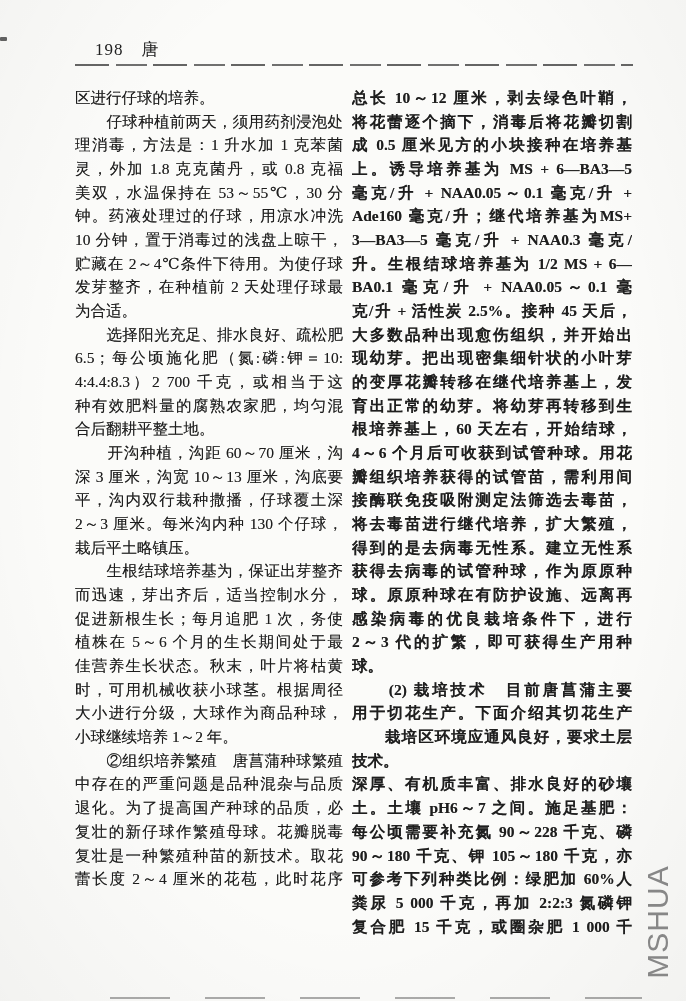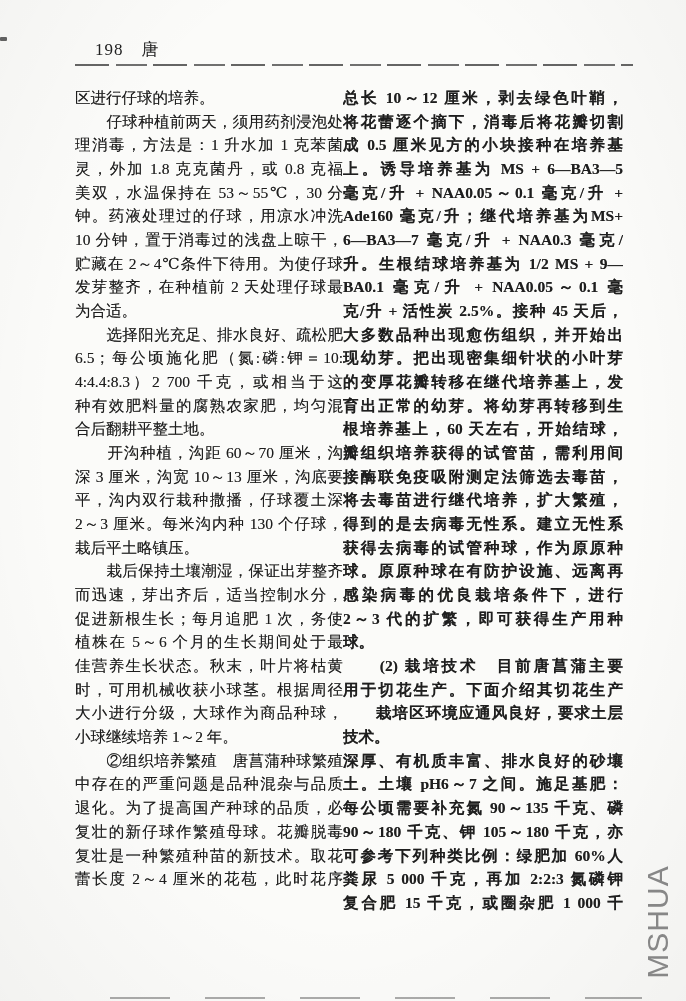--- a/index.html
+++ b/index.html
@@ -34,20 +34,21 @@
       rgba(74,74,74,0) 34px, rgba(74,74,74,0) 41px,
       #575757 41px, #575757 72px,
       rgba(74,74,74,0) 72px, rgba(74,74,74,0) 78px);
     opacity: 0.85;
   }
   .columns {
     position: absolute;
     left: 75px; top: 86px;
     width: 557px;
     display: flex;
+    gap: 9px;
   }
   .col { flex: 0 0 auto; }
   .col-left  { width: 268px; }
   .col-right { width: 280px; font-weight: bold; }
   .line {
     height: 23.68px;
     line-height: 23.68px;
     font-size: 15.5px;
     text-align: justify;
     text-align-last: justify;
@@ -115,21 +116,21 @@
         <div class="line">　　选择阳光充足、排水良好、疏松肥</div>
         <div class="line">6.5；每公顷施化肥（氮:磷:钾＝10:</div>
         <div class="line">4:4.4:8.3）2 700 千克，或相当于这</div>
         <div class="line">种有效肥料量的腐熟农家肥，均匀混</div>
         <div class="line para-end">合后翻耕平整土地。</div>
         <div class="line">　　开沟种植，沟距 60～70 厘米，沟</div>
         <div class="line">深 3 厘米，沟宽 10～13 厘米，沟底要</div>
         <div class="line">平，沟内双行栽种撒播，仔球覆土深</div>
         <div class="line">2～3 厘米。每米沟内种 130 个仔球，</div>
         <div class="line para-end">栽后平土略镇压。</div>
-        <div class="line">　　栽后保持土壤潮湿，保证出芽整齐</div>
+        <div class="line">　　生根结球培养基为，保证出芽整齐</div>
         <div class="line">而迅速，芽出齐后，适当控制水分，</div>
         <div class="line">促进新根生长；每月追肥 1 次，务使</div>
         <div class="line">植株在 5～6 个月的生长期间处于最</div>
         <div class="line">佳营养生长状态。秋末，叶片将枯黄</div>
         <div class="line">时，可用机械收获小球茎。根据周径</div>
         <div class="line">大小进行分级，大球作为商品种球，</div>
         <div class="line para-end">小球继续培养 1～2 年。</div>
         <div class="line">　　②组织培养繁殖　唐菖蒲种球繁殖</div>
         <div class="line">中存在的严重问题是品种混杂与品质</div>
         <div class="line">退化。为了提高国产种球的品质，必</div>
@@ -137,45 +138,46 @@
         <div class="line">复壮是一种繁殖种苗的新技术。取花</div>
         <div class="line">蕾长度 2～4 厘米的花苞，此时花序</div>
       </div>
     <div class="col col-right">
         <div class="line">总长 10～12 厘米，剥去绿色叶鞘，</div>
         <div class="line">将花蕾逐个摘下，消毒后将花瓣切割</div>
         <div class="line">成 0.5 厘米见方的小块接种在培养基</div>
         <div class="line">上。诱导培养基为 MS + 6—BA3—5</div>
         <div class="line">毫克/升 + NAA0.05～0.1 毫克/升 +</div>
         <div class="line">Ade160 毫克/升；继代培养基为MS+</div>
-        <div class="line">6—BA3—7 毫克/升 + NAA0.3 毫克/</div>
-        <div class="line">升。生根结球培养基为 1/2 MS + 9—</div>
+        <div class="line">3—BA3—5 毫克/升 + NAA0.3 毫克/</div>
+        <div class="line">升。生根结球培养基为 1/2 MS + 6—</div>
         <div class="line">BA0.1 毫克/升 + NAA0.05～0.1 毫</div>
         <div class="line">克/升 + 活性炭 2.5%。接种 45 天后，</div>
         <div class="line">大多数品种出现愈伤组织，并开始出</div>
         <div class="line">现幼芽。把出现密集细针状的小叶芽</div>
         <div class="line">的变厚花瓣转移在继代培养基上，发</div>
         <div class="line">育出正常的幼芽。将幼芽再转移到生</div>
         <div class="line">根培养基上，60 天左右，开始结球，</div>
+        <div class="line">4～6 个月后可收获到试管种球。用花</div>
         <div class="line">瓣组织培养获得的试管苗，需利用间</div>
         <div class="line">接酶联免疫吸附测定法筛选去毒苗，</div>
         <div class="line">将去毒苗进行继代培养，扩大繁殖，</div>
         <div class="line">得到的是去病毒无性系。建立无性系</div>
         <div class="line">获得去病毒的试管种球，作为原原种</div>
         <div class="line">球。原原种球在有防护设施、远离再</div>
         <div class="line">感染病毒的优良栽培条件下，进行</div>
         <div class="line">2～3 代的扩繁，即可获得生产用种</div>
         <div class="line para-end">球。</div>
         <div class="line">　　(2) 栽培技术　目前唐菖蒲主要</div>
         <div class="line">用于切花生产。下面介绍其切花生产</div>
         <div class="line">　　栽培区环境应通风良好，要求土层</div>
         <div class="line para-end">技术。</div>
         <div class="line">深厚、有机质丰富、排水良好的砂壤</div>
         <div class="line">土。土壤 pH6～7 之间。施足基肥：</div>
-        <div class="line">每公顷需要补充氮 90～135 千克、磷</div>
+        <div class="line">每公顷需要补充氮 90～228 千克、磷</div>
         <div class="line">90～180 千克、钾 105～180 千克，亦</div>
         <div class="line">可参考下列种类比例：绿肥加 60%人</div>
         <div class="line">粪尿 5 000 千克，再加 2:2:3 氮磷钾</div>
         <div class="line">复合肥 15 千克，或圈杂肥 1 000 千</div>
       </div>
   </div>
 
   <div class="watermark">MSHUA</div>
 
   <div class="speck-left"></div>

